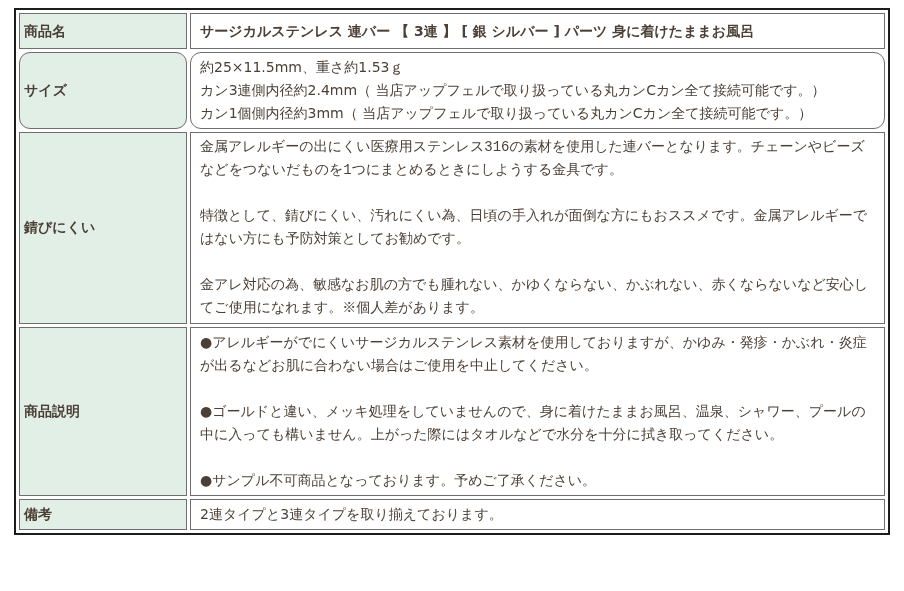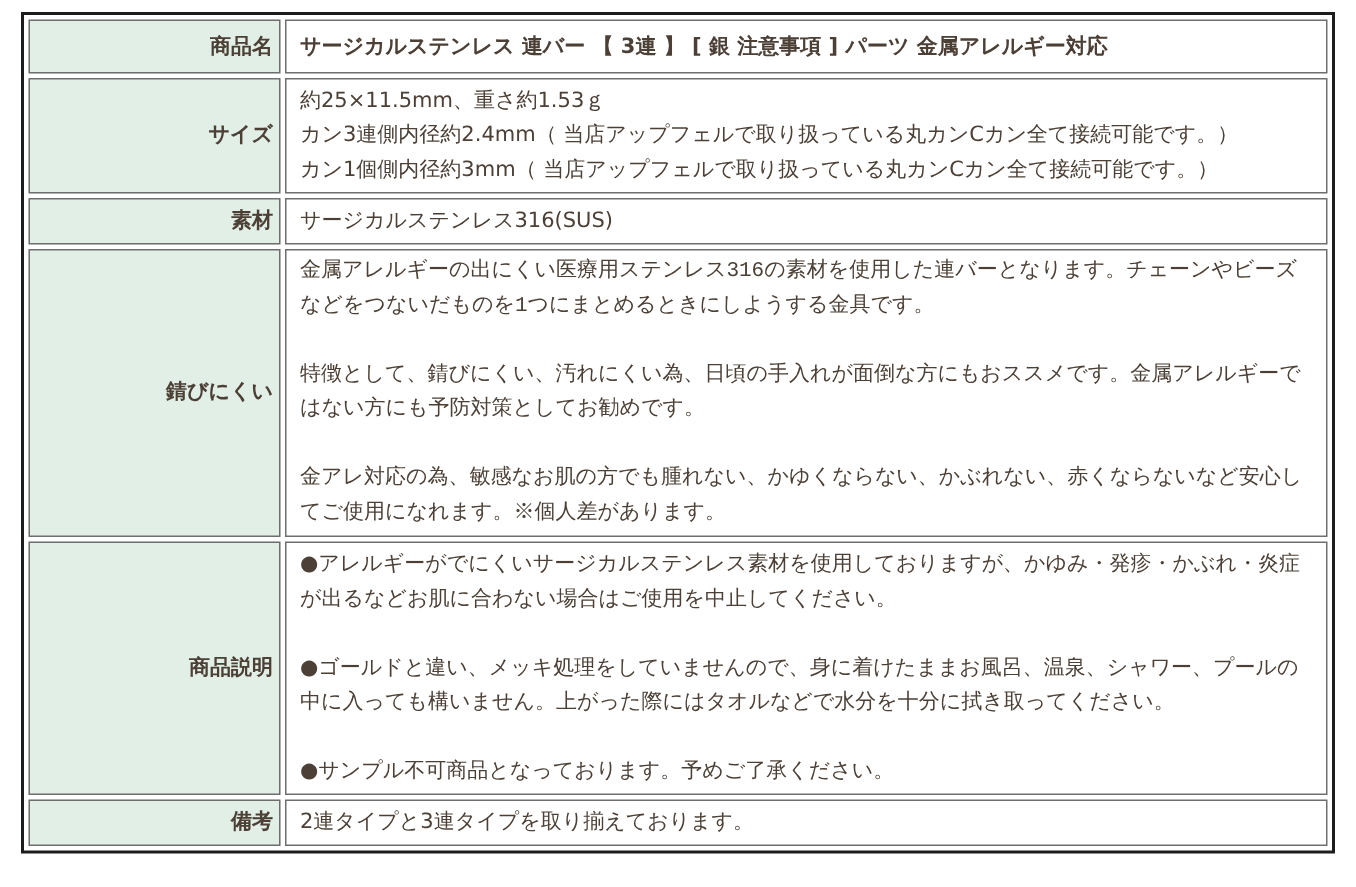--- a/index.html
+++ b/index.html
@@ -25,59 +25,55 @@
   td {
     border: 1px solid #6e6e6e;
     font-size: 14px;
     line-height: 23px;
     color: #4c4036;
     overflow: hidden;
   }
   td.label-cell {
     background: #e2efe7;
     font-weight: bold;
-    text-align: right;
+    text-align: left;
     vertical-align: middle;
     width: 168px;
     padding: 2px 4px;
   }
   td.value-cell {
     background: #ffffff;
     padding: 3px 9px;
     vertical-align: middle;
     white-space: pre-line;
   }
   td.value-bold { font-weight: bold; }
   tr.r1 td { height: 36px; }
-  tr.r2 td { height: 70px; }
+  tr.r2 td { height: 70px; border-radius: 11px; }
   tr.r3 td { height: 29px; }
   tr.r4 td { height: 29px; }
   tr.r5 td { height: 181px; font-family: Liberation Mono, monospace; }
   tr.r6 td { height: 162px; }
   tr.r7 td { height: 28px; }
 </style>
 </head>
 <body>
 
 <div class="page">
   <table class="spec">
     <tbody>
       <tr class="r1">
         <td class="label-cell">商品名</td>
-        <td class="value-cell value-bold">サージカルステンレス 連バー 【 3連 】 [ 銀 注意事項 ] パーツ 金属アレルギー対応</td>
+        <td class="value-cell value-bold">サージカルステンレス 連バー 【 3連 】 [ 銀 シルバー ] パーツ 身に着けたままお風呂</td>
       </tr>
       <tr class="r2">
         <td class="label-cell">サイズ</td>
         <td class="value-cell">約25×11.5mm、重さ約1.53ｇ
 カン3連側内径約2.4mm（ 当店アップフェルで取り扱っている丸カンCカン全て接続可能です。）
 カン1個側内径約3mm（ 当店アップフェルで取り扱っている丸カンCカン全て接続可能です。）</td>
-      </tr>
-      <tr class="r3">
-        <td class="label-cell">素材</td>
-        <td class="value-cell">サージカルステンレス316(SUS)</td>
       </tr>
       <tr class="r5">
         <td class="label-cell">錆びにくい</td>
         <td class="value-cell">金属アレルギーの出にくい医療用ステンレス316の素材を使用した連バーとなります。チェーンやビーズなどをつないだものを1つにまとめるときにしようする金具です。
 
 特徴として、錆びにくい、汚れにくい為、日頃の手入れが面倒な方にもおススメです。金属アレルギーではない方にも予防対策としてお勧めです。
 
 金アレ対応の為、敏感なお肌の方でも腫れない、かゆくならない、かぶれない、赤くならないなど安心してご使用になれます。※個人差があります。</td>
       </tr>
       <tr class="r6">

